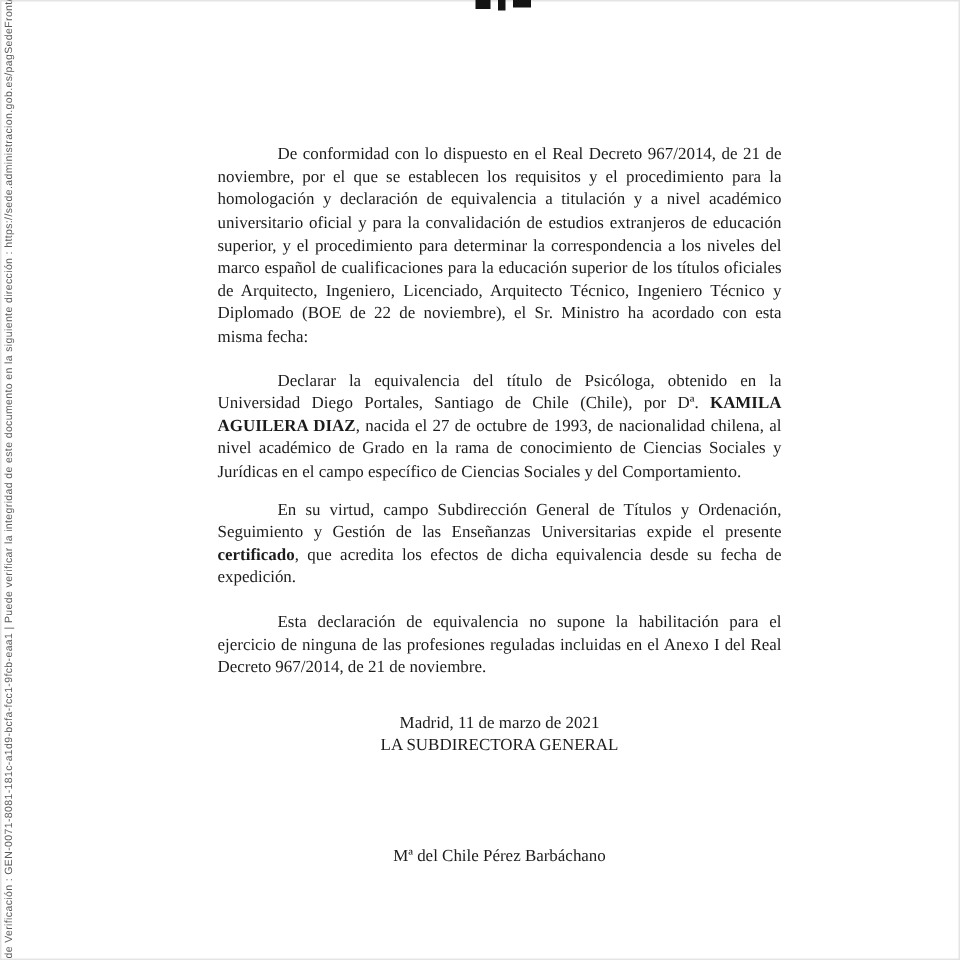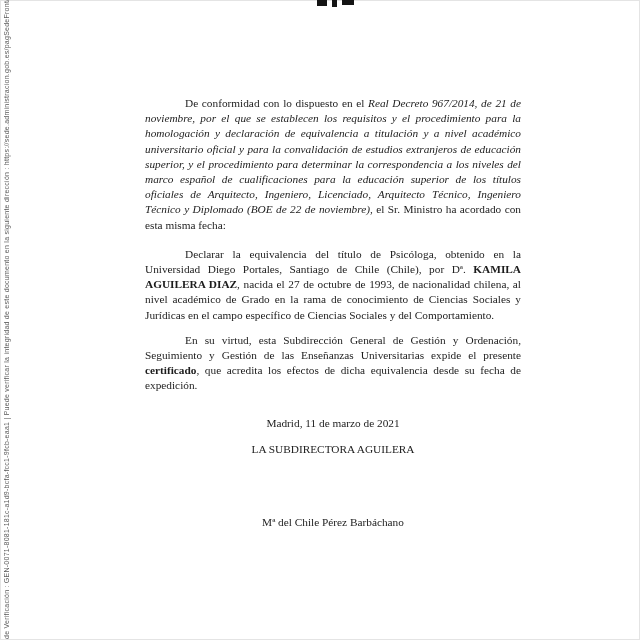--- a/index.html
+++ b/index.html
@@ -53,30 +53,30 @@
     width: 376px;
     font-size: 11.3px;
     line-height: 15.2px;
     text-align: justify;
   }
   .content p {
     margin: 0 0 14px 0;
     text-indent: 40px;
   }
   .content p.gap-after { margin-bottom: 10px; }
-  .italic { font-style: italic; }
+  .italic { }
   .bold { font-weight: bold; }
 
   .closing { margin-top: 22px; }
   .closing p {
     margin: 0;
     text-indent: 0;
     text-align: center;
   }
-  .closing .place-date  { margin-bottom: 11px; }
+  .closing .place-date  { }
   .closing .signer-title{ margin-bottom: 58px; }
 </style>
 </head>
 <body>
 
 <div class="frame"></div>
 
 <div class="vertical-text">de Verificación : GEN-0071-8081-181c-a1d9-bcfa-fcc1-9fcb-eaa1 | Puede verificar la integridad de este documento en la siguiente dirección : https://sede.administracion.gob.es/pagSedeFront/</div>
 
 <div class="top-mark">
@@ -84,22 +84,23 @@
   <span class="m m2"></span>
   <span class="m m3"></span>
 </div>
 
 <div class="content">
 
   <p><span>De conformidad con lo dispuesto en el </span><span class="italic">Real Decreto 967/2014, de 21 de noviembre, por el que se establecen los requisitos y el procedimiento para la homologación y declaración de equivalencia a titulación y a nivel académico universitario oficial y para la convalidación de estudios extranjeros de educación superior, y el procedimiento para determinar la correspondencia a los niveles del marco español de cualificaciones para la educación superior de los títulos oficiales de Arquitecto, Ingeniero, Licenciado, Arquitecto Técnico, Ingeniero Técnico y Diplomado (BOE de 22 de noviembre)</span><span>, el Sr. Ministro ha acordado con esta misma fecha:</span></p>
 
   <p class="gap-after"><span>Declarar la equivalencia del título de Psicóloga, obtenido en la Universidad Diego Portales, Santiago de Chile (Chile), por Dª. </span><span class="bold">KAMILA AGUILERA DIAZ</span><span>, nacida el 27 de octubre de 1993, de nacionalidad chilena, al nivel académico de Grado en la rama de conocimiento de Ciencias Sociales y Jurídicas en el campo específico de Ciencias Sociales y del Comportamiento.</span></p>
 
-  <p><span>En su virtud, esta Subdirección General de Gestión y Ordenación, Seguimiento y Gestión de las Enseñanzas Universitarias expide el presente </span><span class="bold">certificado</span><span>, que acredita los efectos de dicha equivalencia desde su fecha de expedición.</span></p>
+  <p><span>En su virtud, campo Subdirección General de Títulos y Ordenación, Seguimiento y Gestión de las Enseñanzas Universitarias expide el presente </span><span class="bold">certificado</span><span>, que acredita los efectos de dicha equivalencia desde su fecha de expedición.</span></p>
 
+  <p><span>Esta declaración de equivalencia no supone la habilitación para el ejercicio de ninguna de las profesiones reguladas incluidas en el Anexo I del </span><span class="italic">Real Decreto 967/2014, de 21 de noviembre</span><span>.</span></p>
 
   <div class="closing">
     <p class="place-date">Madrid, 11 de marzo de 2021</p>
-    <p class="signer-title">LA SUBDIRECTORA AGUILERA</p>
+    <p class="signer-title">LA SUBDIRECTORA GENERAL</p>
     <p class="signer-name">Mª del Chile Pérez Barbáchano</p>
   </div>
 
 </div>
 
 </body></html>

